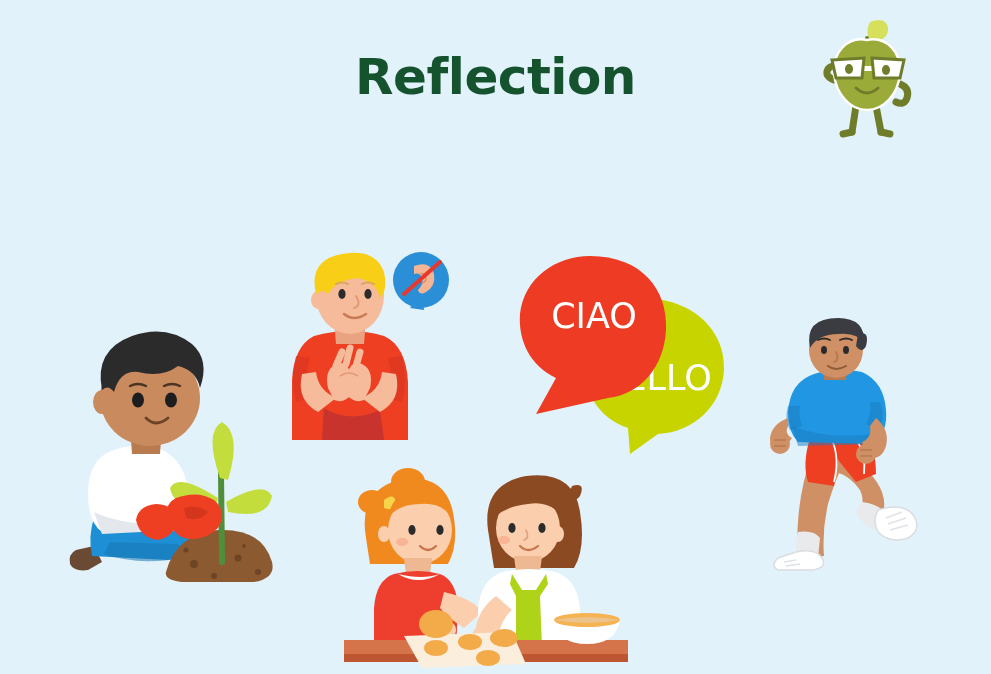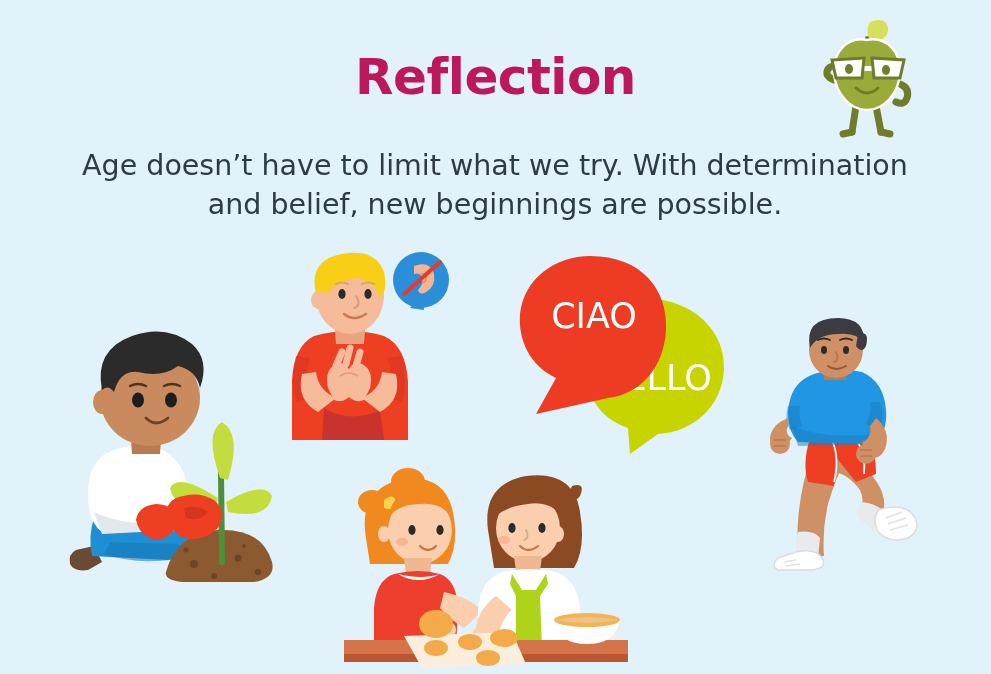--- a/index.html
+++ b/index.html
@@ -55,23 +55,22 @@
     font-family: "DejaVu Sans", sans-serif;
     font-weight: normal;
     fill: #ffffff;
   }
 </style>
 </head>
 <body>
 
 <div id="slide" style="background: rgb(226, 242, 251);">
 
-  <div id="title" style="color: #be185d;">Reflection</div>
-
-  <div id="body-text" style="color: rgb(46, 59, 66);">Age doesn’t have to limit what we try. With determination and belief, new beginnings are possible.</div>
+  <div id="title" style="color: #14532d;">Reflection</div>
+
 
   <div class="scene" style="left:812px; top:14px;">
     <svg width="110" height="125" viewBox="0 0 110 125">
 
       <path d="M22 66 Q12 62 16 55 Q20 50 28 54" fill="none" stroke="#6f7d2a" stroke-width="7" stroke-linecap="round"></path>
 
       <path d="M88 70 Q98 74 95 84 Q92 92 84 88" fill="none" stroke="#6f7d2a" stroke-width="7" stroke-linecap="round"></path>
 
       <path d="M44 92 L40 118" fill="none" stroke="#6f7d2a" stroke-width="7" stroke-linecap="round"></path>
       <path d="M64 92 L69 118" fill="none" stroke="#6f7d2a" stroke-width="7" stroke-linecap="round"></path>

